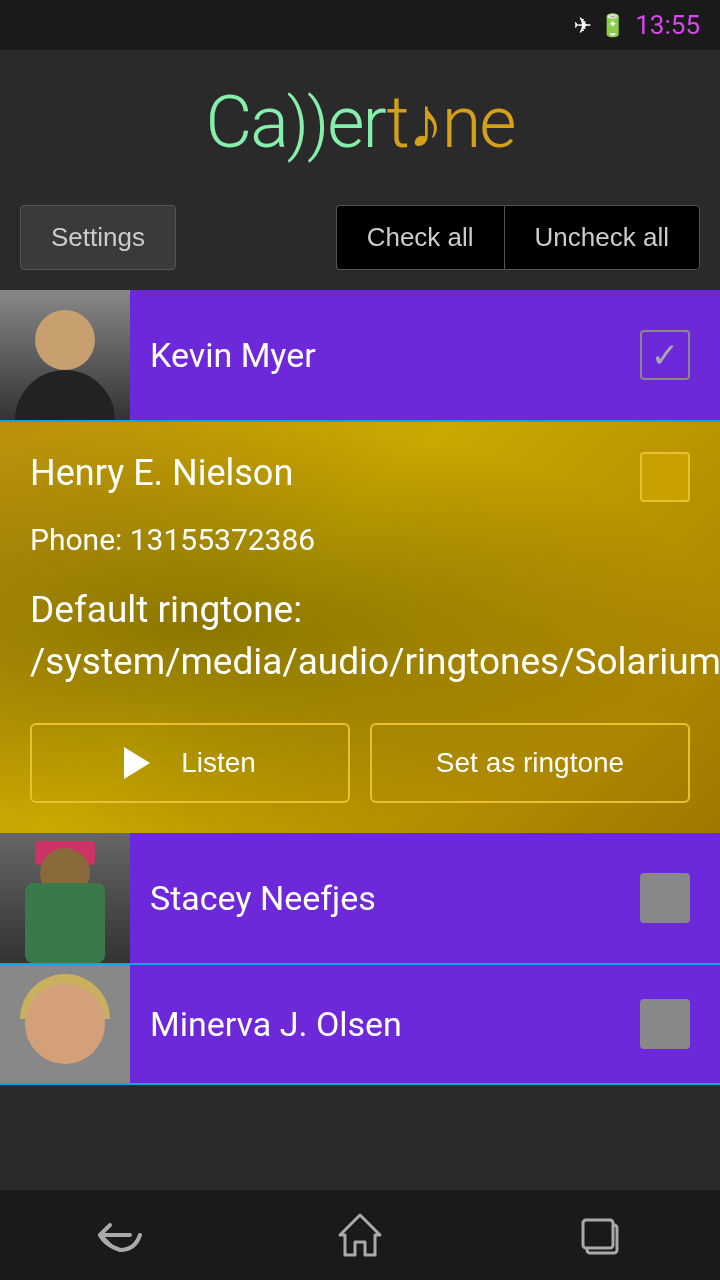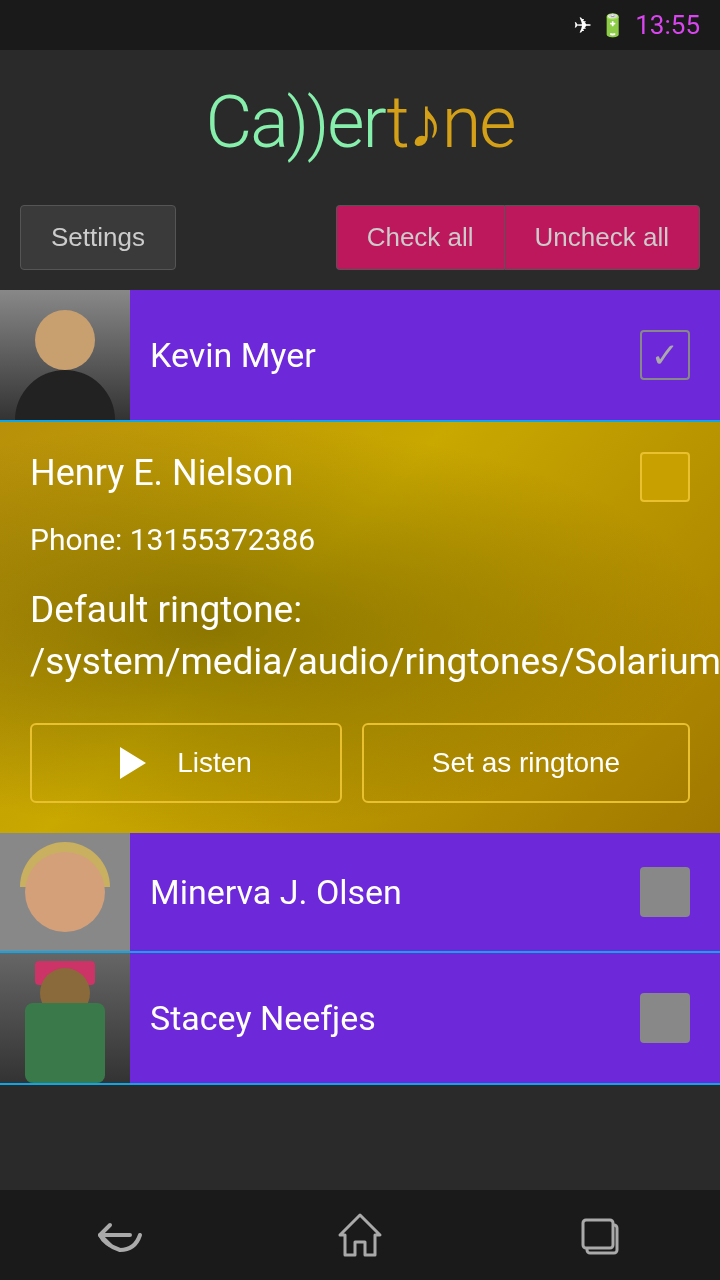--- a/index.html
+++ b/index.html
@@ -72,21 +72,21 @@
       font-size: 26px;
       padding: 16px 30px;
       border-radius: 4px;
       cursor: pointer;
     }
     .btn-group {
       display: flex;
       gap: 0;
     }
     .btn-check {
-      background: #be185d;
+      background: #000000;
       border: 1.5px solid #555;
       color: #ccc;
       font-size: 26px;
       padding: 16px 30px;
       cursor: pointer;
     }
     .btn-check:first-child {
       border-radius: 4px 0 0 4px;
       border-right: none;
     }
@@ -252,21 +252,21 @@
       border-left: 26px solid #ffffff;
       flex-shrink: 0;
     }
     .btn-set-ringtone {
       flex: 1;
       background: transparent;
       border: 2px solid #e8c030;
       border-radius: 6px;
       color: #fff;
       font-size: 28px;
-      padding: 22px 28px;
+      padding: 22px 20px;
       cursor: pointer;
       display: flex;
       align-items: center;
       justify-content: center;
     }
 
     
     .avatar-stacey {
       width: 130px;
       height: 130px;
@@ -410,47 +410,47 @@
         <div class="expanded-actions">
           <button class="btn-listen">
             <div class="play-triangle"></div>
             <span>Listen</span>
           </button>
           <button class="btn-set-ringtone">Set as ringtone</button>
         </div>
       </div>
     </div>
 
-    <div class="contact-row" style="height:120px; overflow:hidden;">
-      <div class="contact-avatar">
-        <div class="avatar-minerva">
-          <div class="minerva-hair"></div>
-          <div class="minerva-face"></div>
-        </div>
-      </div>
-      <div class="contact-name">Minerva J. Olsen</div>
-      <div class="contact-checkbox">
-        <div class="checkbox-unchecked"></div>
-      </div>
-    </div>
-
     <div class="contact-row">
       <div class="contact-avatar">
         <div class="avatar-stacey">
           <div class="stacey-hat"></div>
           <div class="stacey-head"></div>
           <div class="stacey-body"></div>
         </div>
       </div>
       <div class="contact-name">Stacey Neefjes</div>
       <div class="contact-checkbox">
         <div class="checkbox-unchecked"></div>
       </div>
     </div>
 
+    <div class="contact-row" style="height:120px; overflow:hidden;">
+      <div class="contact-avatar">
+        <div class="avatar-minerva">
+          <div class="minerva-hair"></div>
+          <div class="minerva-face"></div>
+        </div>
+      </div>
+      <div class="contact-name">Minerva J. Olsen</div>
+      <div class="contact-checkbox">
+        <div class="checkbox-unchecked"></div>
+      </div>
+    </div>
+
   </div>
 </div>
 
 <div class="bottom-nav">
   <div class="nav-btn">
     <svg width="60" height="40" viewBox="0 0 60 40">
       <path d="M 40 20 Q 20 20 10 20 L 20 10 M 10 20 L 20 30" stroke="#aaa" stroke-width="4" fill="none" stroke-linecap="round" stroke-linejoin="round"></path>
       <path d="M 10 20 Q 15 30 30 35 Q 45 35 50 20" stroke="#aaa" stroke-width="4" fill="none" stroke-linecap="round"></path>
     </svg>
   </div>

